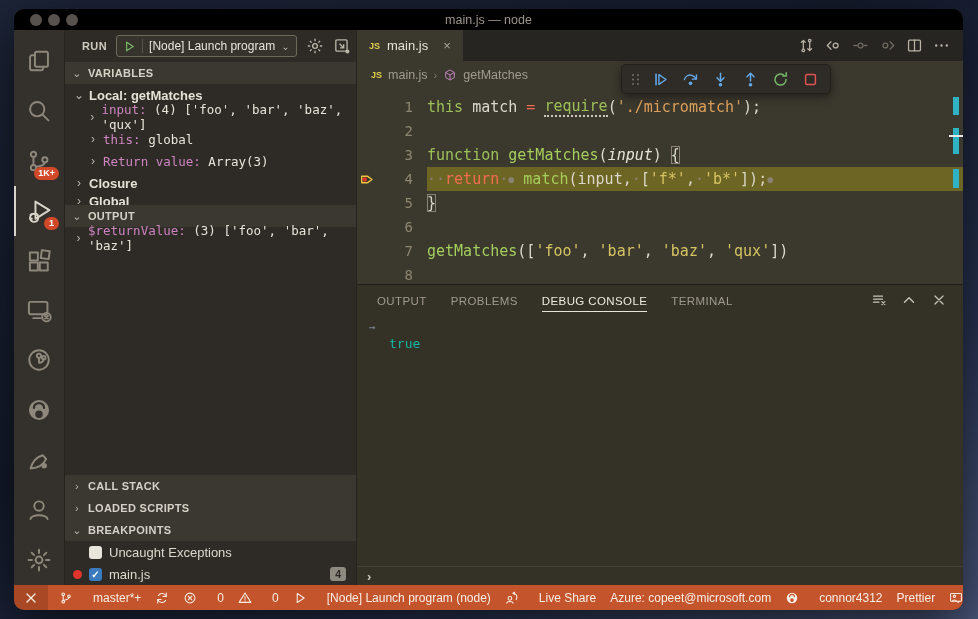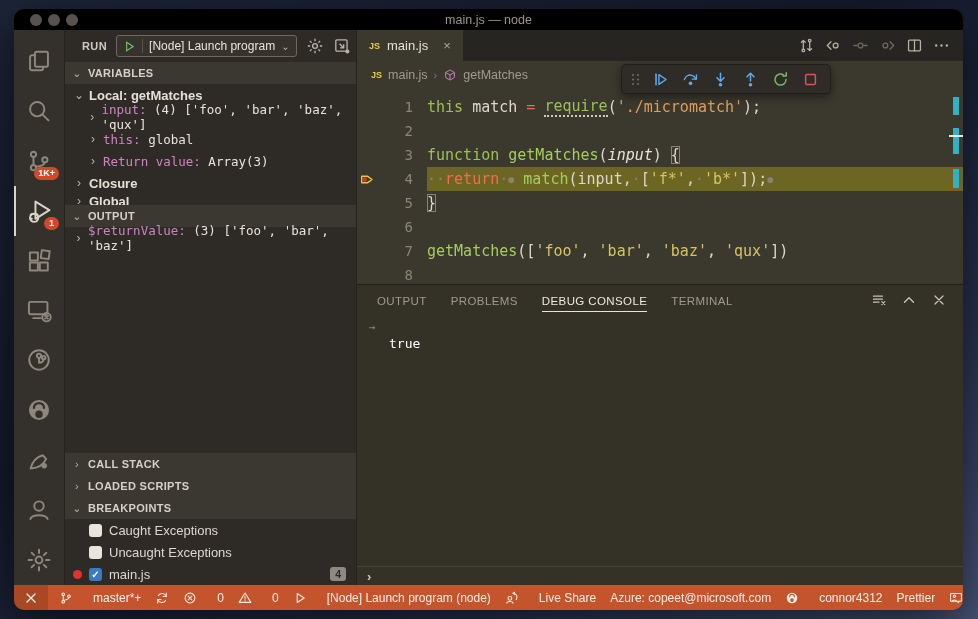--- a/index.html
+++ b/index.html
@@ -99,21 +99,21 @@
   .panel-tabs { height:30px; display:flex; align-items:center; padding-left:20px; gap:24px; flex:none; }
   .ptab { font-size:11.5px; letter-spacing:.4px; color:#a09a8e; padding:6px 0 4px; cursor:pointer; }
   .ptab.active { color:#eee9df; border-bottom:1px solid #e8e3da; }
   .panel-tools { margin-left:auto; display:flex; gap:14px; padding-right:16px; }
   .panel-tools .pt { color:#c8c3b8; display:flex; cursor:pointer; }
   .panel-tools svg { width:16px; height:16px; }
   .panel-content { flex:1; padding:4px 0 0 12px; font-family:"DejaVu Sans Mono", monospace; font-size:13px; overflow:hidden; }
   .con-row { display:flex; gap:8px; line-height:17px; }
   .con-arrow { color:#7b8794; width:12px; flex:none; font-size:11px; }
   .con-expr { color:#e6e2d6; }
-  .con-result { color:#ffffff; padding-left:20px; }
+  .con-result { color:#14b8a6; padding-left:20px; }
   .panel-input { height:19px; border-top:1px solid #46423a; display:flex; align-items:center; padding-left:10px; flex:none; cursor:text; }
   .panel-input .pr { color:#cfcac1; font-size:13px; font-weight:bold; line-height:1; }
   
   .statusbar { height:25px; background:#c4542b; display:flex; align-items:center; color:#f8eee6; font-size:12px; padding:0 10px 0 0; flex:none; }
   .sb-item { display:flex; align-items:center; gap:20px; padding:0 7px; height:100%; cursor:pointer; white-space:nowrap; }
   .sb-item svg { width:14px; height:14px; }
   .sb-item.remote { background:rgba(0,0,0,.14); padding:0 10px; margin-right:4px; }
   .sb-right { margin-left:auto; display:flex; height:100%; }
   .belldot { position:relative; display:flex; }
 </style>
@@ -283,24 +283,20 @@
             <span class="chev">›</span>
             <span>CALL STACK</span>
           </div>
           <div class="sec-head">
             <span class="chev">›</span>
             <span>LOADED SCRIPTS</span>
           </div>
           <div class="sec-head">
             <span class="chev">⌄</span>
             <span>BREAKPOINTS</span>
-          </div>
-          <div class="bp-row">
-            <span class="cb"></span>
-            <span>Caught Exceptions</span>
           </div>
           <div class="bp-row">
             <span class="cb"></span>
             <span>Uncaught Exceptions</span>
           </div>
           <div class="bp-row">
             <span class="bp-dotslot">
               <span class="bp-reddot"></span>
             </span>
             <span class="cb checked">✓</span>

